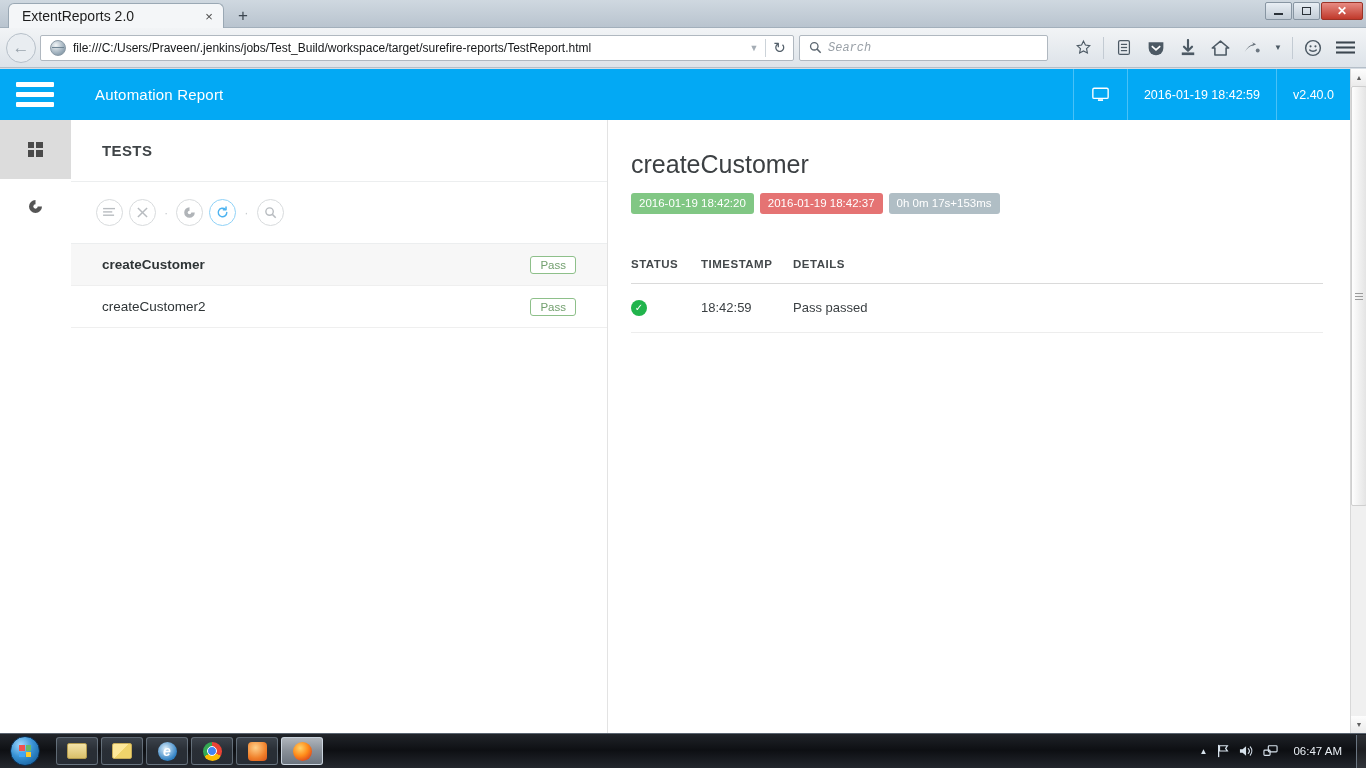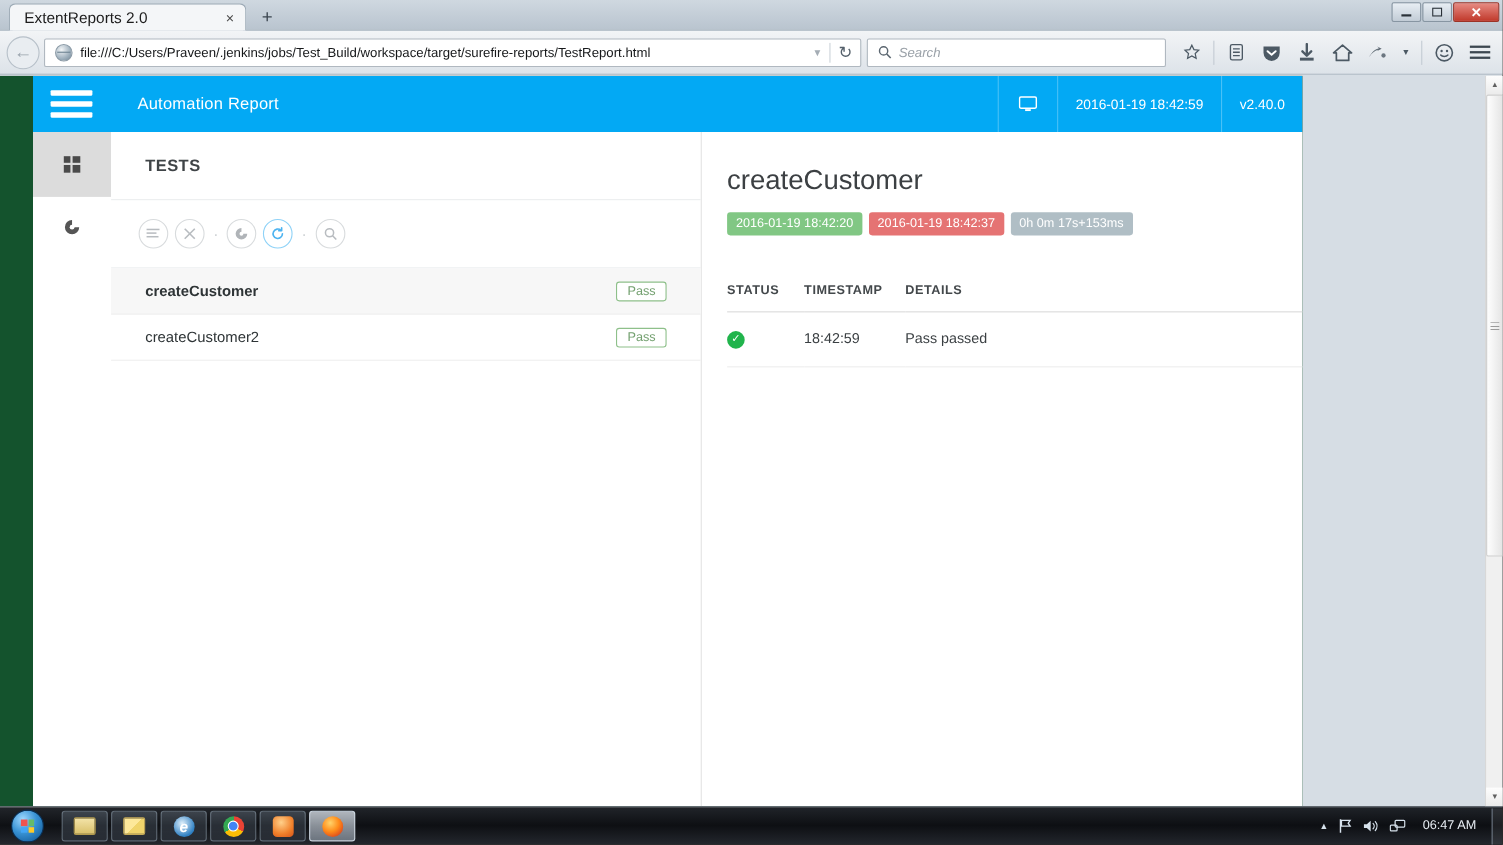--- a/index.html
+++ b/index.html
@@ -100,36 +100,36 @@
   .url-text {
     flex: 1; font-size: 12px; color: #16181a; white-space: nowrap;
     overflow: hidden; text-overflow: ellipsis;
   }
   .url-drop { width: 22px; text-align: center; color: #a5adb5; font-size: 9px; cursor: pointer; }
   .url-reload {
     width: 28px; text-align: center; color: #54606b; font-size: 15px;
     cursor: pointer; border-left: 1px solid #ccd3d9;
   }
   .searchbar {
-    width: 272px; height: 26px; background: #fff;
+    width: 249px; height: 26px; background: #fff;
     border: 1px solid #b0b8c0; border-radius: 2px;
-    display: flex; align-items: center; margin-right: 8px;
+    display: flex; align-items: center; margin-right: 20px; font-family: Liberation Mono, monospace;
   }
   .search-ph { font-size: 12px; color: #9aa1a8; font-style: italic; }
   .nav-icons { display: flex; align-items: center; gap: 2px; }
   .nav-ico {
     width: 30px; height: 28px; display: flex; align-items: center; justify-content: center;
     cursor: pointer; color: #4c5964;
   }
   .sep-v { width: 1px; height: 22px; background: #c3cbd3; margin: 0 3px; }
 
   
   .page {
-    position: absolute; left: 0; top: 69px; width: 1184px; height: 664px;
-    background: #14532d; overflow: hidden; padding-left: 30px;
+    position: absolute; left: 0; top: 69px; width: 1350px; height: 664px;
+    background: #701a75; overflow: hidden;
   }
 
   
   .topbar {
     position: relative; height: 51px; background: #03a9f4; display: flex; align-items: stretch;
   }
   .burger {
     width: 70px; display: flex; flex-direction: column; align-items: center; justify-content: center;
     gap: 5px; cursor: pointer; background: #03a9f4;
   }

